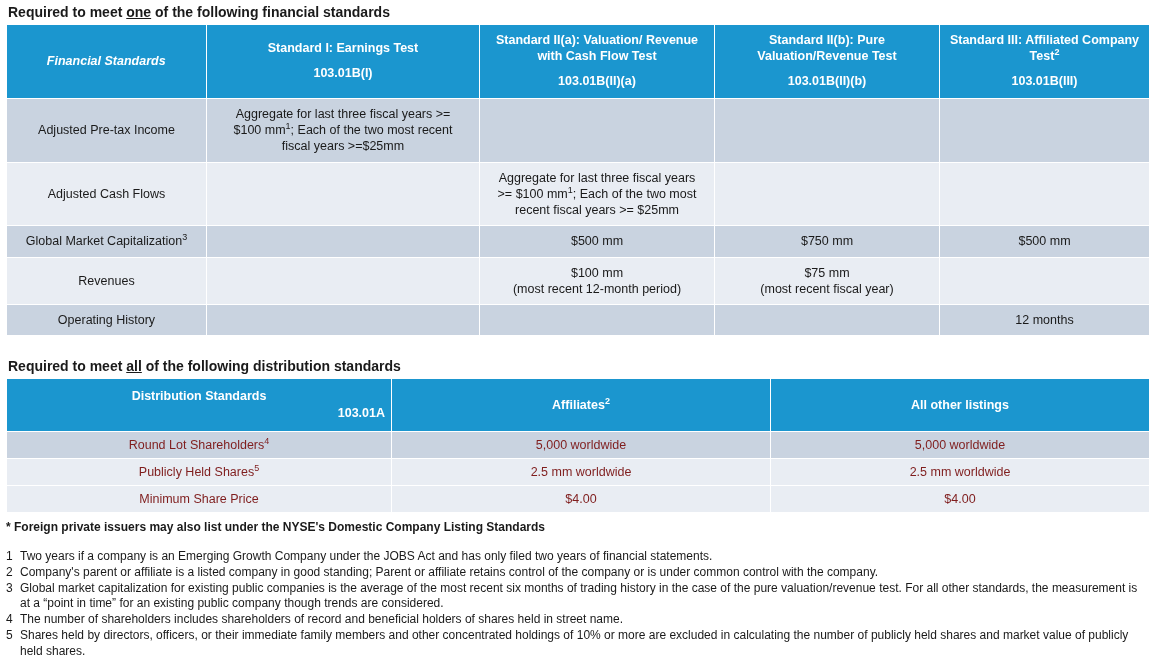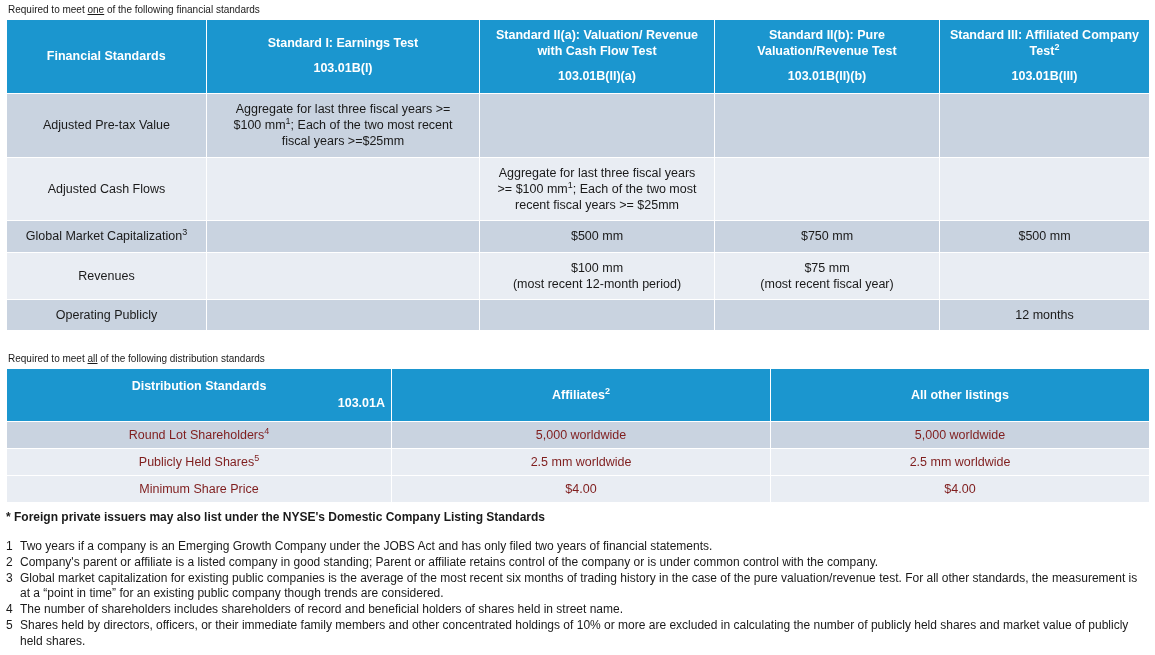--- a/index.html
+++ b/index.html
@@ -14,22 +14,22 @@
     color: #000000;
     font-size: 12.5px;
     overflow: hidden;
   }
   .page {
     padding: 4px 6px 0 6px;
     box-sizing: border-box;
     width: 1155px;
   }
   .section-title {
-    font-weight: normal;
-    font-size: 10px;
+    font-weight: bold;
+    font-size: 14px;
     color: #1a1a1a;
     margin: 0 0 4px 2px;
   }
   .section-title .u {
     text-decoration: underline;
   }
   table {
     border-collapse: collapse;
     width: 1143px;
     table-layout: fixed;
@@ -41,20 +41,21 @@
     font-weight: bold;
     font-size: 12.5px;
     text-align: center;
     vertical-align: middle;
     padding: 8px 6px;
     border: 1px solid #ffffff;
     line-height: 1.25;
   }
   .fin thead th.first {
     border-left: none;
+    font-style: italic;
   }
   .fin thead th .code {
     display: block;
     margin-top: 10px;
     font-weight: bold;
   }
   .fin tbody td {
     border: 1px solid #ffffff;
     text-align: center;
     vertical-align: middle;
@@ -169,21 +170,21 @@
           <span class="code">103.01B(II)(b)</span>
         </th>
         <th>
           <span>Standard III: Affiliated Company Test<sup>2</sup></span>
           <span class="code">103.01B(III)</span>
         </th>
       </tr>
     </thead>
     <tbody>
       <tr class="odd">
-        <td>Adjusted Pre-tax Value</td>
+        <td>Adjusted Pre-tax Income</td>
         <td>Aggregate for last three fiscal years &gt;= $100 mm<sup>1</sup>; Each of the two most recent fiscal years &gt;=$25mm</td>
         <td></td>
         <td></td>
         <td></td>
       </tr>
       <tr class="even">
         <td>Adjusted Cash Flows</td>
         <td></td>
         <td>Aggregate for last three fiscal years &gt;= $100 mm<sup>1</sup>; Each of the two most recent fiscal years &gt;= $25mm</td>
         <td></td>
@@ -197,21 +198,21 @@
         <td>$500 mm</td>
       </tr>
       <tr class="even">
         <td>Revenues</td>
         <td></td>
         <td>$100 mm<br>(most recent 12-month period)</td>
         <td>$75 mm<br>(most recent fiscal year)</td>
         <td></td>
       </tr>
       <tr class="odd">
-        <td>Operating Publicly</td>
+        <td>Operating History</td>
         <td></td>
         <td></td>
         <td></td>
         <td>12 months</td>
       </tr>
     </tbody>
   </table>
 
   <div class="spacer"></div>
 

